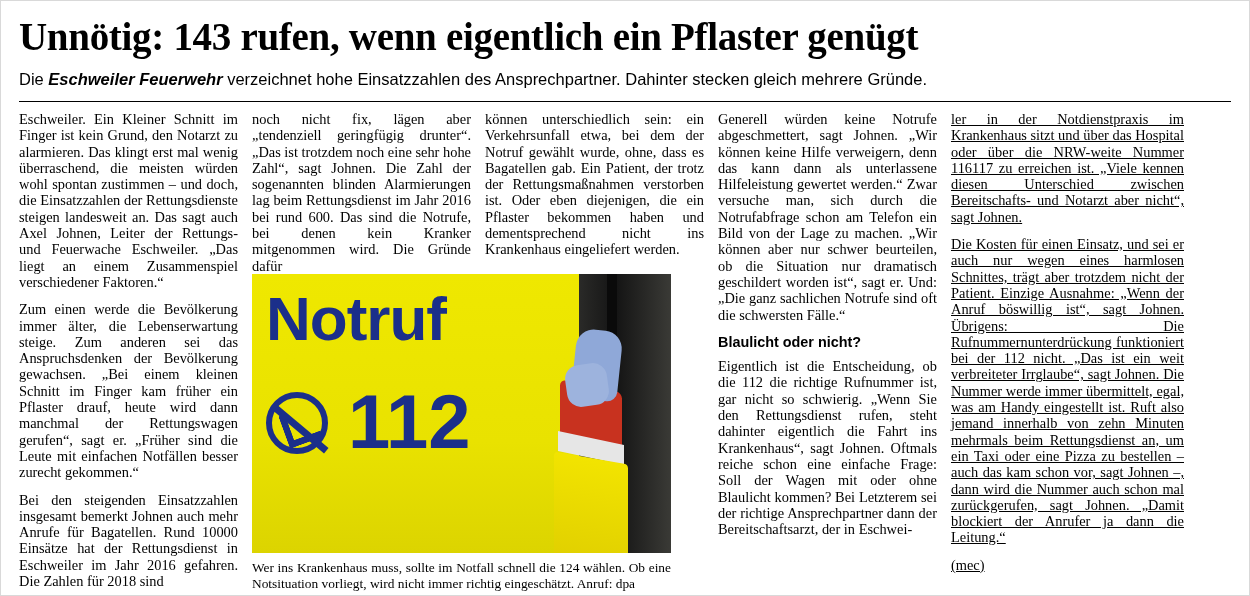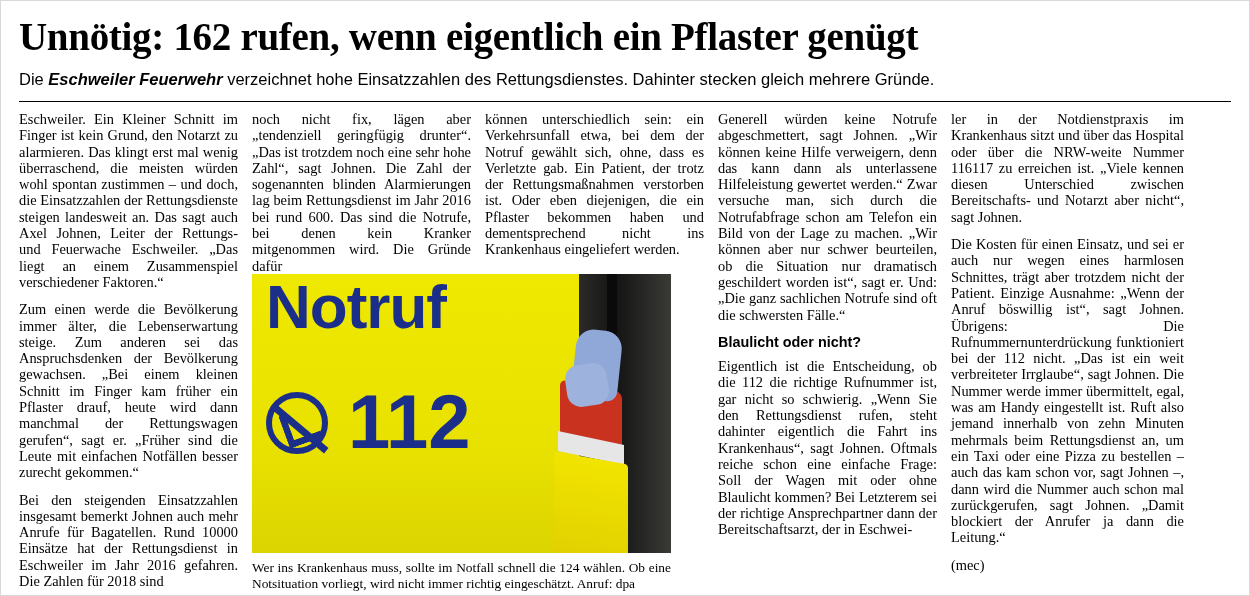--- a/index.html
+++ b/index.html
@@ -47,21 +47,21 @@
     display: flex;
     gap: 0px;
     height: 480px;
   }
   .col {
     width: 233px;
     padding-right: 14px;
     box-sizing: border-box;
     position: relative;
   }
-  .col:last-child { padding-right: 0; }
+  .col:last-child { padding-right: 0; text-decoration: underline; }
   .col p {
     margin: 0 0 11px 0;
     font-size: 14.4px;
     line-height: 16.3px;
     text-align: justify;
     text-justify: inter-word;
     hyphens: auto;
   }
   .subtitle-inline {
     font-family: "Liberation Sans", sans-serif;
@@ -87,21 +87,21 @@
   }
   .photo .yellowplate {
     position: absolute;
     left: 0; top: 0;
     width: 330px; height: 279px;
     background: linear-gradient(180deg,#efe800 0%, #e9e200 60%, #dcd400 100%);
   }
   .photo .notruf {
     position: absolute;
     left: 14px;
-    top: 2px;
+    top: 14px;
     font-family: "Liberation Sans", sans-serif;
     font-weight: bold;
     font-size: 62px;
     line-height: 62px;
     color: #1b2f8a;
     letter-spacing: -1px;
   }
   .photo .num112 {
     position: absolute;
     left: 96px;
@@ -204,24 +204,24 @@
     margin-top: 7px;
     text-align: justify;
   }
   .caption .credit { font-weight: normal; }
 </style>
 </head>
 <body>
 
 <div class="page">
 
-  <h1 class="headline">Unnötig: 162 rufen, wenn eigentlich ein Pflaster genügt</h1>
+  <h1 class="headline">Unnötig: 143 rufen, wenn eigentlich ein Pflaster genügt</h1>
 
   <div class="subhead">
-    <span>Die </span><b>Eschweiler Feuerwehr</b><span> verzeichnet hohe Einsatzzahlen des Rettungsdienstes. Dahinter stecken gleich mehrere Gründe.</span>
+    <span>Die </span><b>Eschweiler Feuerwehr</b><span> verzeichnet hohe Einsatzzahlen des Ansprechpartner. Dahinter stecken gleich mehrere Gründe.</span>
   </div>
 
   <div class="rule"></div>
 
   <div class="cols">
 
     <div class="col">
       <p>Eschweiler. Ein Kleiner Schnitt im Finger ist kein Grund, den Notarzt zu alarmieren. Das klingt erst mal wenig überraschend, die meisten würden wohl spontan zustimmen – und doch, die Einsatzzahlen der Rettungsdienste steigen landesweit an. Das sagt auch Axel Johnen, Leiter der Rettungs- und Feuerwache Eschweiler. „Das liegt an einem Zusammenspiel verschiedener Faktoren.“</p>
       <p>Zum einen werde die Bevölkerung immer älter, die Lebenserwartung steige. Zum anderen sei das Anspruchsdenken der Bevölkerung gewachsen. „Bei einem kleinen Schnitt im Finger kam früher ein Pflaster drauf, heute wird dann manchmal der Rettungswagen gerufen“, sagt er. „Früher sind die Leute mit einfachen Notfällen besser zurecht gekommen.“</p>
       <p>Bei den steigenden Einsatzzahlen insgesamt bemerkt Johnen auch mehr Anrufe für Bagatellen. Rund 10000 Einsätze hat der Rettungsdienst in Eschweiler im Jahr 2016 gefahren. Die Zahlen für 2018 sind</p>
@@ -248,21 +248,21 @@
           </div>
         </div>
         <div class="caption">
           <span>Wer ins Krankenhaus muss, sollte im Notfall schnell die 124 wählen. Ob eine Notsituation vorliegt, wird nicht immer richtig eingeschätzt.</span>
           <span class="credit">Anruf: dpa</span>
         </div>
       </div>
     </div>
 
     <div class="col">
-      <p>können unterschiedlich sein: ein Verkehrsunfall etwa, bei dem der Notruf gewählt sich, ohne, dass es Verletzte gab. Ein Patient, der trotz der Rettungsmaßnahmen verstorben ist. Oder eben diejenigen, die ein Pflaster bekommen haben und dementsprechend nicht ins Krankenhaus eingeliefert werden.</p>
+      <p>können unterschiedlich sein: ein Verkehrsunfall etwa, bei dem der Notruf gewählt wurde, ohne, dass es Bagatellen gab. Ein Patient, der trotz der Rettungsmaßnahmen verstorben ist. Oder eben diejenigen, die ein Pflaster bekommen haben und dementsprechend nicht ins Krankenhaus eingeliefert werden.</p>
     </div>
 
     <div class="col">
       <p>Generell würden keine Notrufe abgeschmettert, sagt Johnen. „Wir können keine Hilfe verweigern, denn das kann dann als unterlassene Hilfeleistung gewertet werden.“ Zwar versuche man, sich durch die Notrufabfrage schon am Telefon ein Bild von der Lage zu machen. „Wir können aber nur schwer beurteilen, ob die Situation nur dramatisch geschildert worden ist“, sagt er. Und: „Die ganz sachlichen Notrufe sind oft die schwersten Fälle.“</p>
       <p class="subtitle-inline">Blaulicht oder nicht?</p>
       <p>Eigentlich ist die Entscheidung, ob die 112 die richtige Rufnummer ist, gar nicht so schwierig. „Wenn Sie den Rettungsdienst rufen, steht dahinter eigentlich die Fahrt ins Krankenhaus“, sagt Johnen. Oftmals reiche schon eine einfache Frage: Soll der Wagen mit oder ohne Blaulicht kommen? Bei Letzterem sei der richtige Ansprechpartner dann der Bereitschaftsarzt, der in Eschwei-</p>
     </div>
 
     <div class="col">
       <p>ler in der Notdienstpraxis im Krankenhaus sitzt und über das Hospital oder über die NRW-weite Nummer 116117 zu erreichen ist. „Viele kennen diesen Unterschied zwischen Bereitschafts- und Notarzt aber nicht“, sagt Johnen.</p>

